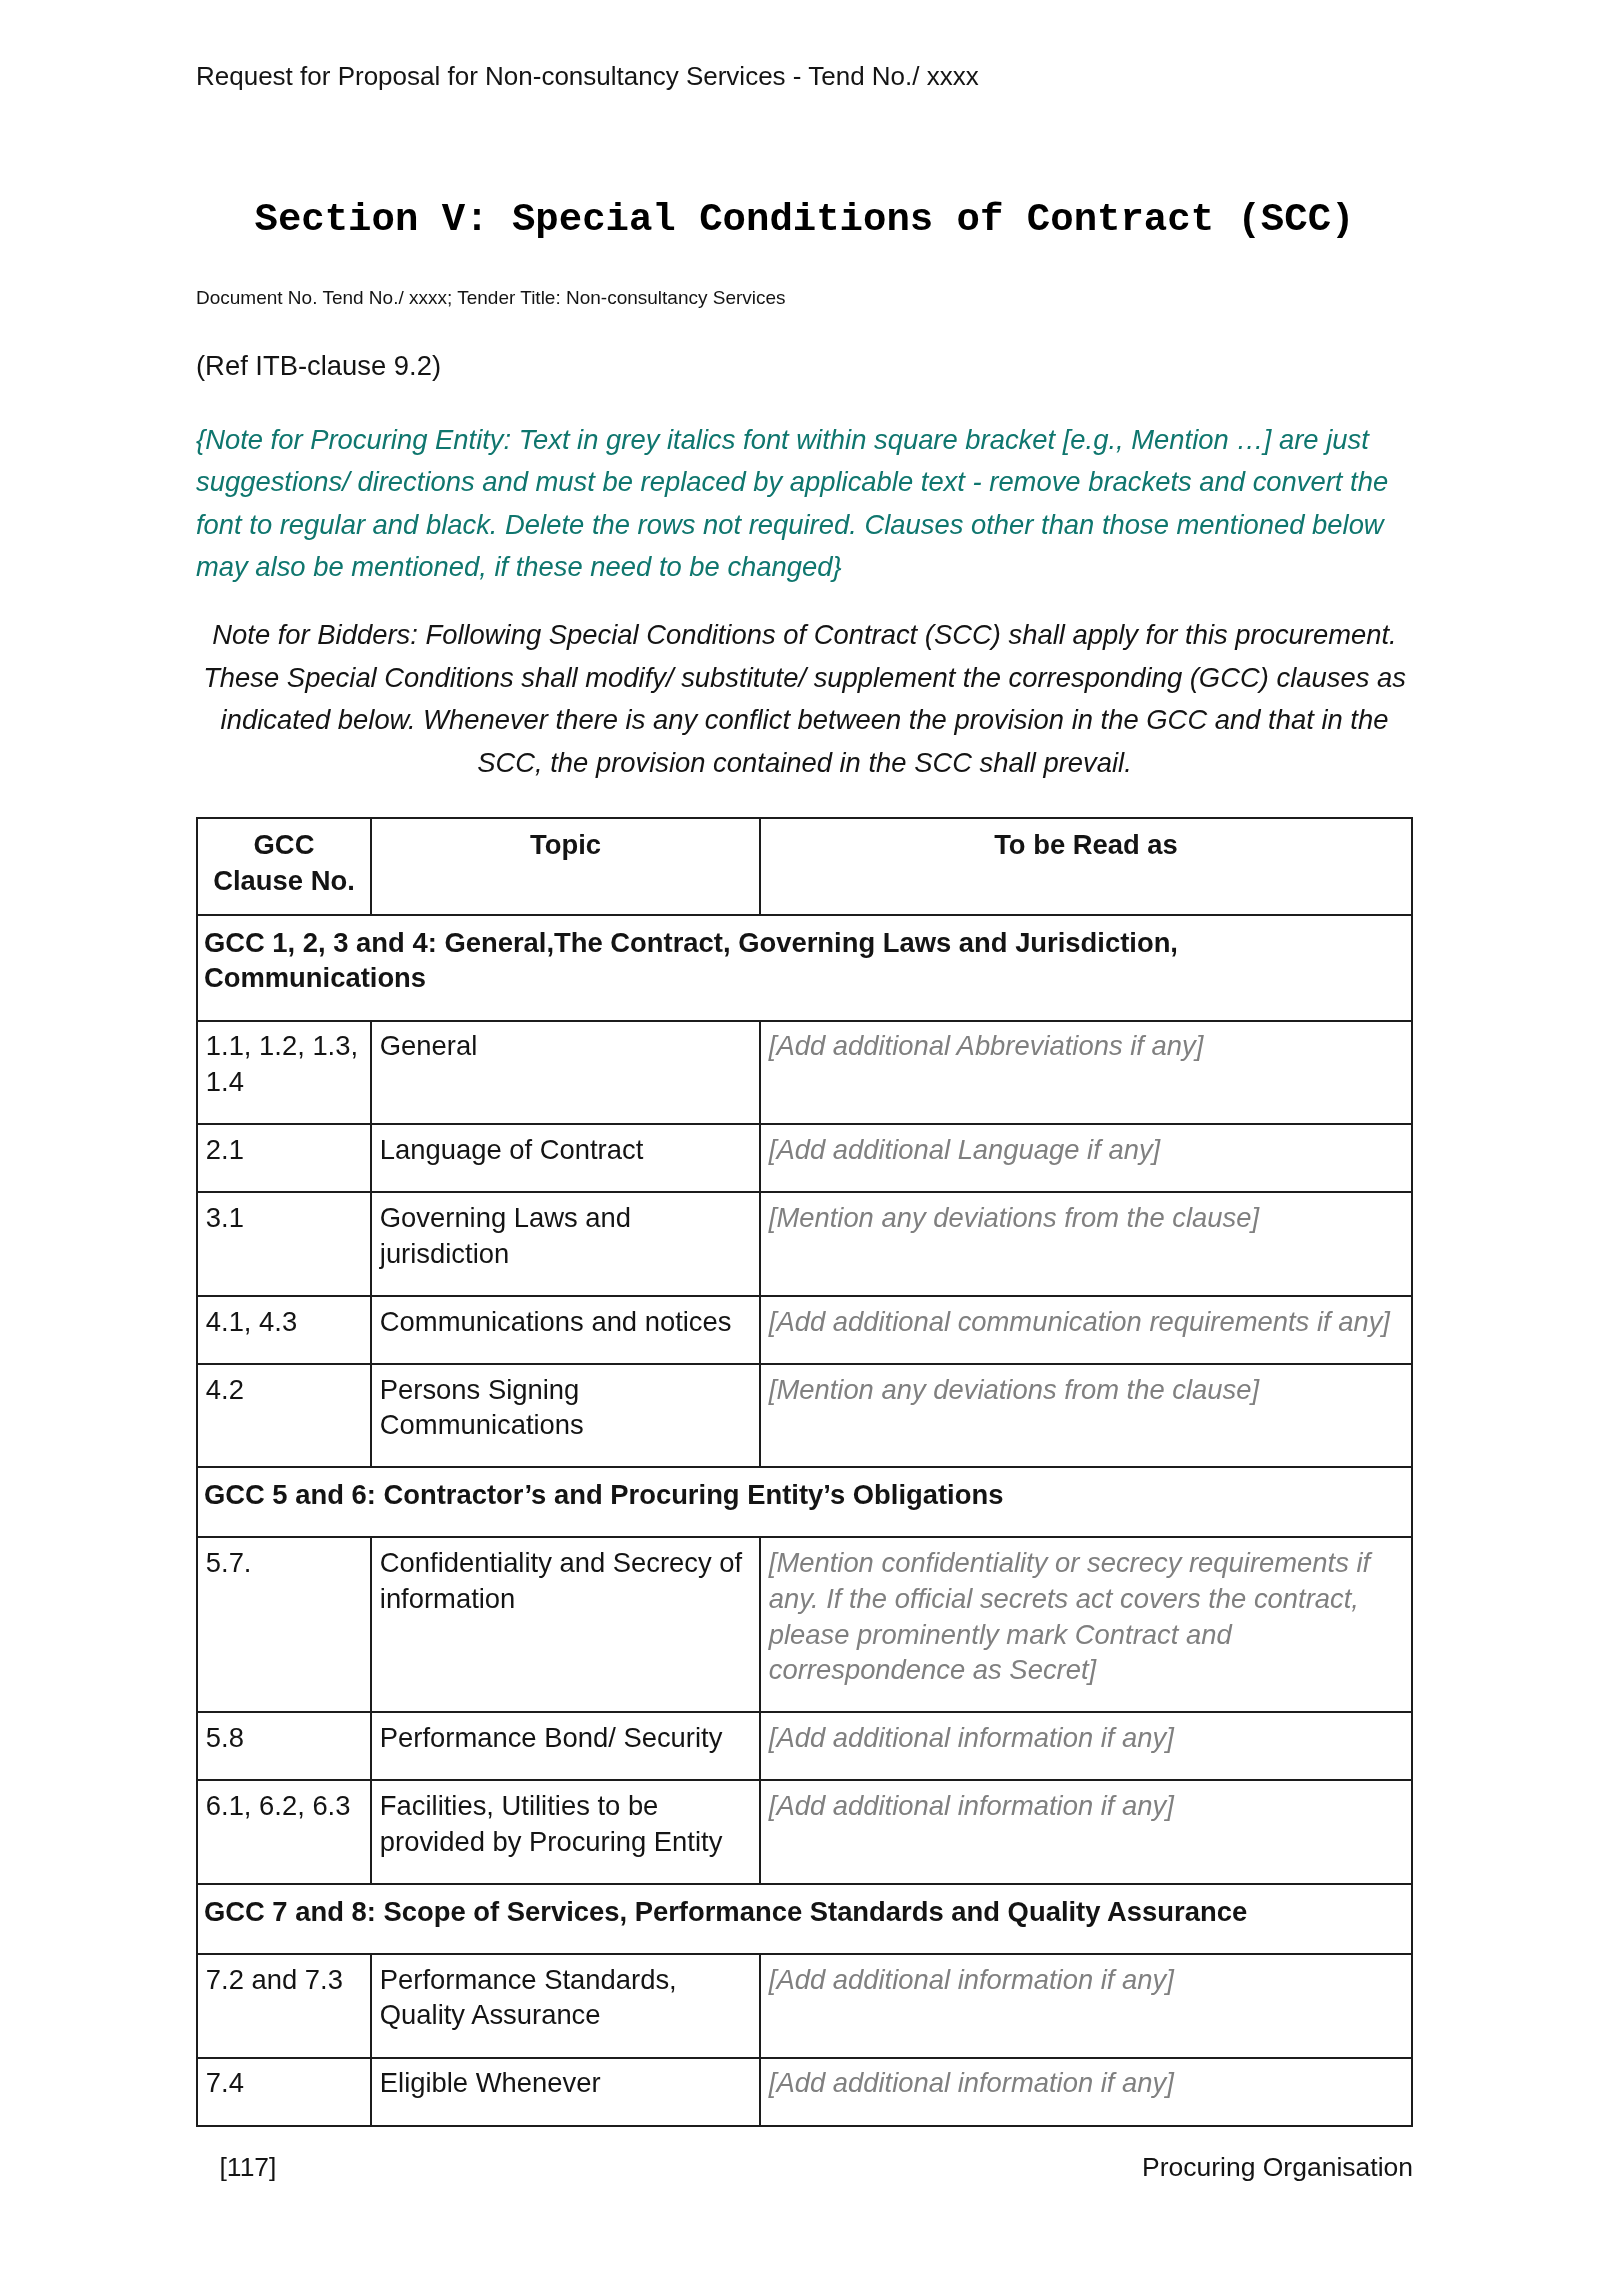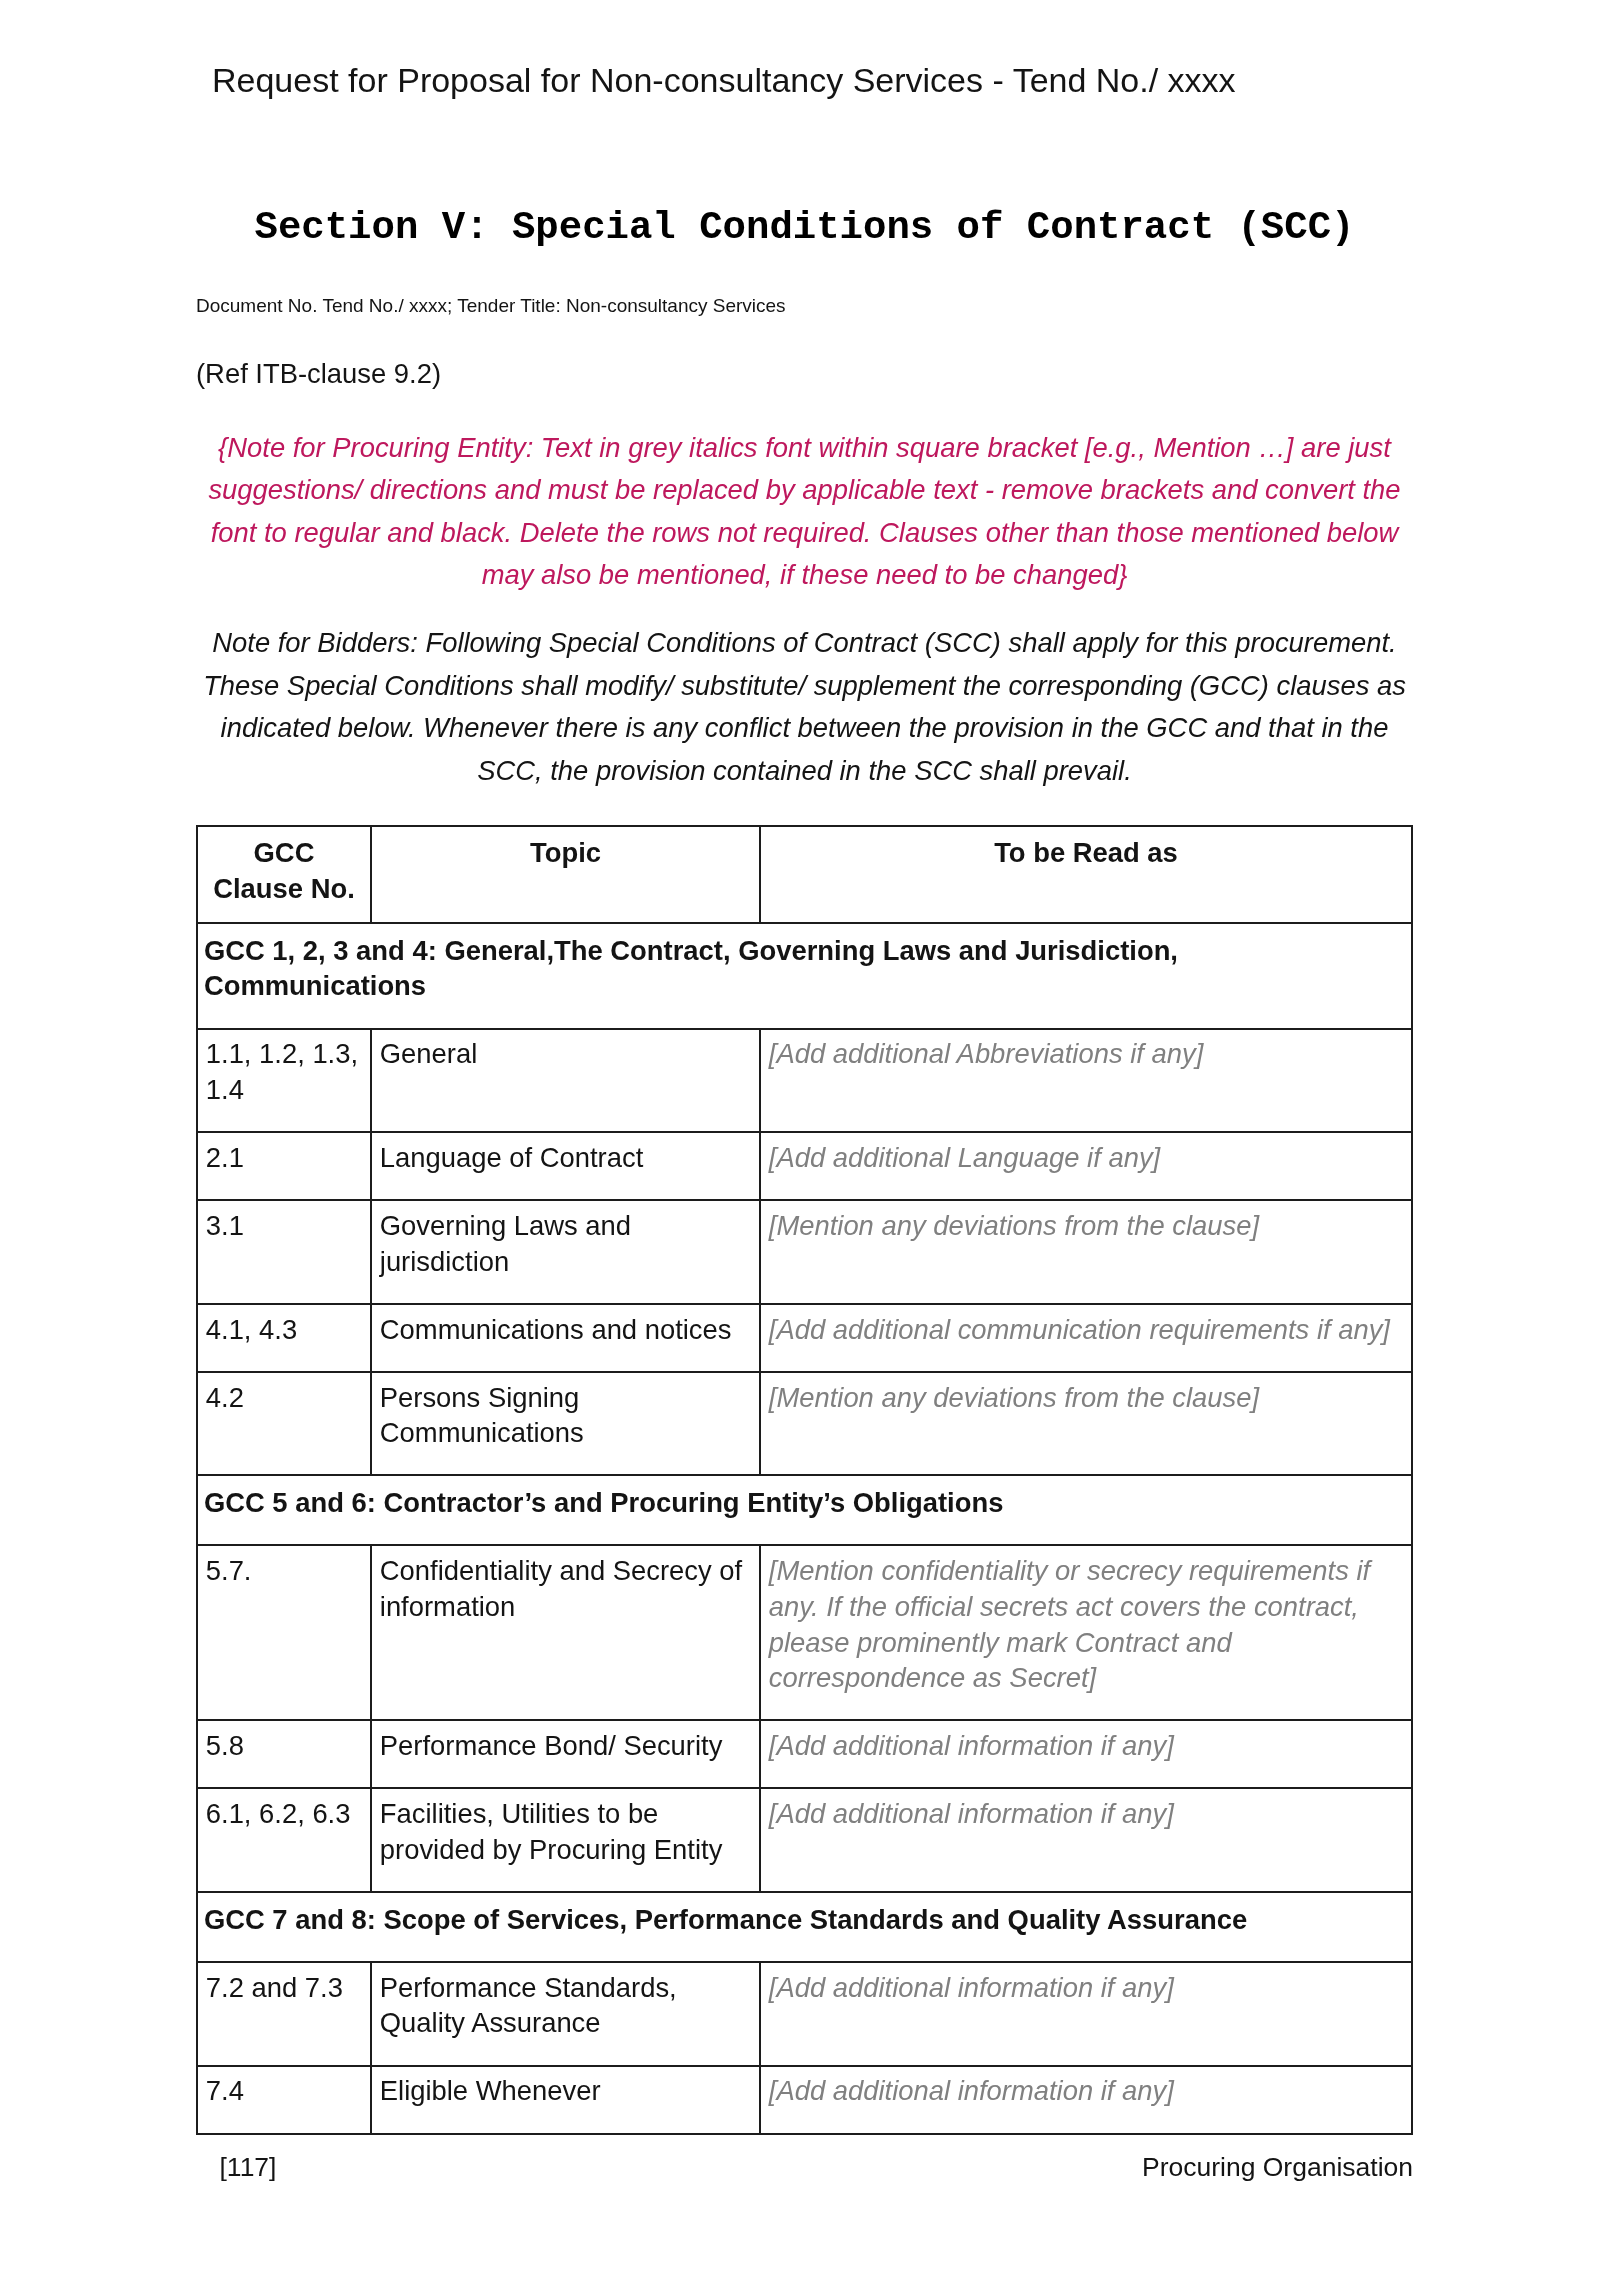--- a/index.html
+++ b/index.html
@@ -12,41 +12,39 @@
     position: relative;
     overflow: hidden;
   }
   .page {
     position: absolute;
     inset: 0;
     box-sizing: border-box;
     padding: 61px 208px 0 196px;
   }
   .running-header {
-    font-size: 34px;
+    font-size: 26px;
     color: #141414;
-    margin-left: 16px;
   }
   .title {
     font-size: 39px;
     font-weight: 700;
     text-align: center;
     margin: 106px 0 0 0;
     color: #000;
     font-family: Liberation Mono, monospace;
   }
   .doc-line  { font-size: 19px; margin: 45px 0 0 0; }
   .ref-line  { font-size: 27.4px; margin: 41px 0 0 0; }
   .grey-note {
     font-size: 27.4px;
     font-style: italic;
-    color: #be185d;
+    color: #0f766e;
     line-height: 1.55;
     margin: 37px 0 0 0;
-    text-align: center;
   }
   .bidders-note {
     font-size: 27.4px;
     font-style: italic;
     color: #141414;
     line-height: 1.55;
     margin: 25.5px 0 0 0;
     text-align: center;
   }
   table.scc-table {

